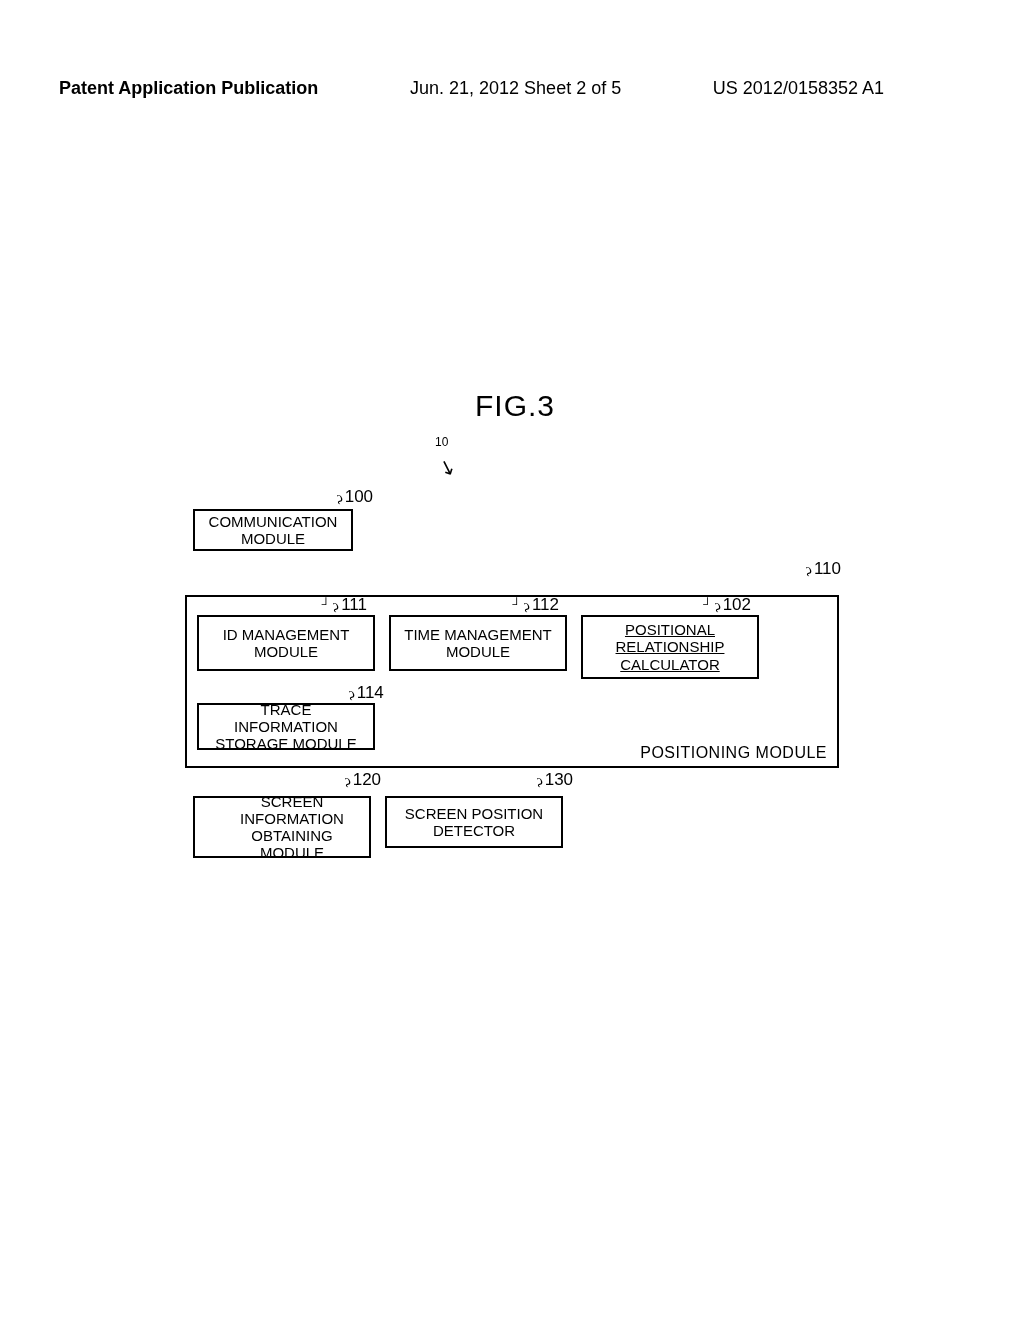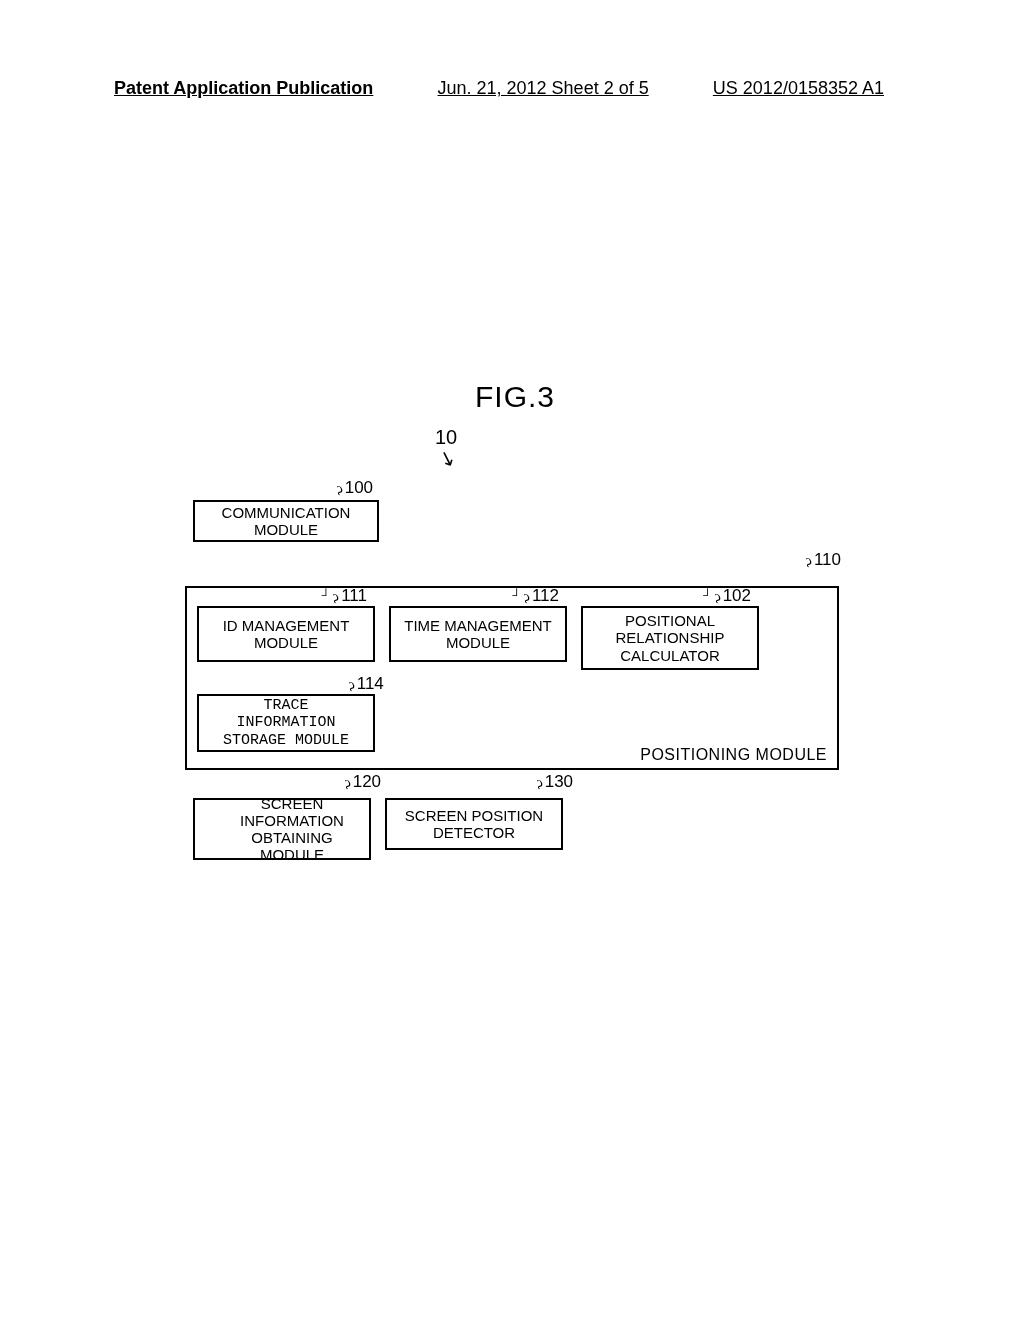--- a/index.html
+++ b/index.html
@@ -8,49 +8,48 @@
     width: 1024px;
     height: 1320px;
     background: #ffffff;
     font-family: Arial, Helvetica, sans-serif;
     position: relative;
     color: #000;
   }
   .header {
     display: flex;
     justify-content: space-between;
-    padding: 78px 140px 0 114px;
+    padding: 78px 140px 0 59px;
     font-size: 18px;
-    text-decoration: underline;
   }
   .header-left { font-weight: bold; }
   .header-center { font-weight: normal; }
   .header-right { font-weight: normal; }
   .figure-area {
     position: absolute;
     left: 185px;
-    top: 380px;
+    top: 389px;
     width: 660px;
   }
   .fig-label {
     font-size: 30px;
     text-align: center;
     margin-bottom: 18px;
     letter-spacing: 1px;
   }
   .ref-arrow-10 {
     position: relative;
     height: 40px;
     margin-bottom: 6px;
   }
   .ref-10-text {
     position: absolute;
     left: 250px;
     top: -6px;
-    font-size: 20px;
+    font-size: 12px;
   }
   .ref-10-arrow {
     position: absolute;
     left: 254px;
     top: 14px;
     font-size: 20px;
     transform: rotate(18deg);
   }
   .ref-label {
     position: absolute;
@@ -63,21 +62,21 @@
     display: flex;
     align-items: center;
     justify-content: center;
     text-align: center;
     font-size: 15px;
     line-height: 1.15;
     padding: 4px 6px;
     box-sizing: border-box;
   }
   .comm-box {
-    width: 186px;
+    width: 160px;
     height: 42px;
     margin-left: 8px;
     position: relative;
   }
   .positioning-container {
     border: 2px solid #000;
     width: 654px;
     margin-top: 16px;
     padding: 18px 10px 6px 10px;
     box-sizing: border-box;
@@ -177,31 +176,31 @@
         <span style="white-space:pre-line;">ID MANAGEMENT
 MODULE</span>
       </div>
       <div class="box inner-box">
         <span class="ref-top"><span class="zeta">ς</span><span>112</span></span>
         <span style="white-space:pre-line;">TIME MANAGEMENT
 MODULE</span>
       </div>
       <div class="box inner-box-tall">
         <span class="ref-top"><span class="zeta">ς</span><span>102</span></span>
-        <span style="white-space:pre-line;">POSITIONAL
+        <span style="white-space:pre-line;text-decoration:underline;">POSITIONAL
 RELATIONSHIP
 CALCULATOR</span>
       </div>
     </div>
 
     <div style="position:relative; height:20px; margin-top:-6px;">
       <span class="ref-label" style="left:152px; top:0;"><span class="zeta">ς</span><span>114</span></span>
     </div>
     <div class="row">
-      <div class="box inner-box-tall" style="height:58px;font-family:Liberation Mono, monospace;">
+      <div class="box inner-box-tall" style="height:47px;">
         <span style="white-space:pre-line;">TRACE
 INFORMATION
 STORAGE MODULE</span>
       </div>
     </div>
 
     <div class="pos-label">POSITIONING MODULE</div>
   </div>
 
   <div style="position:relative; height:22px;">

